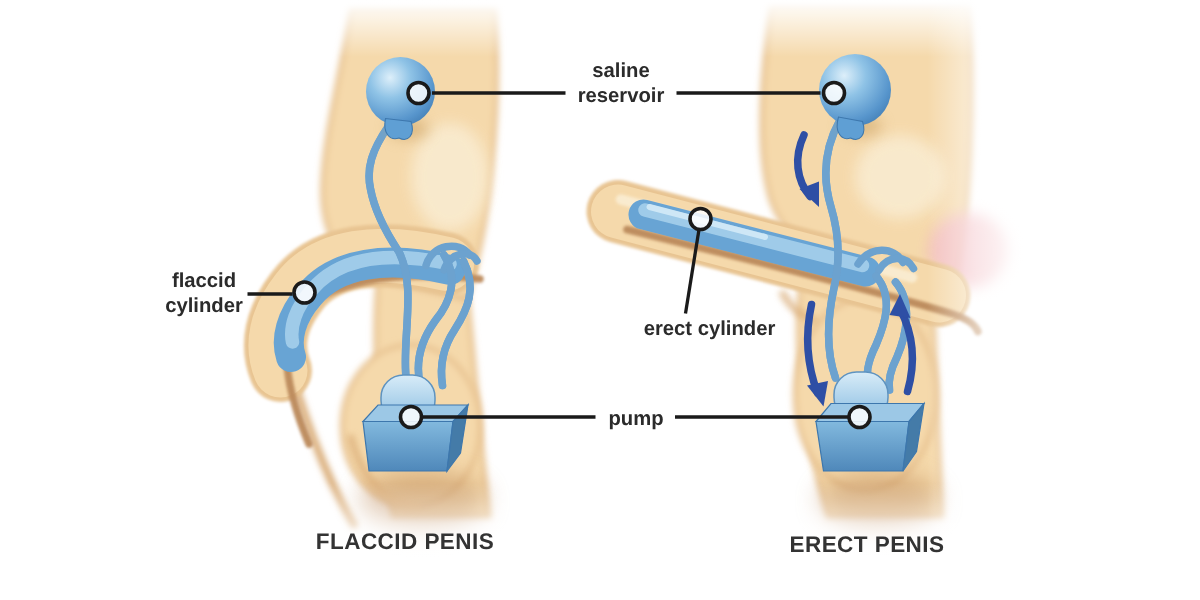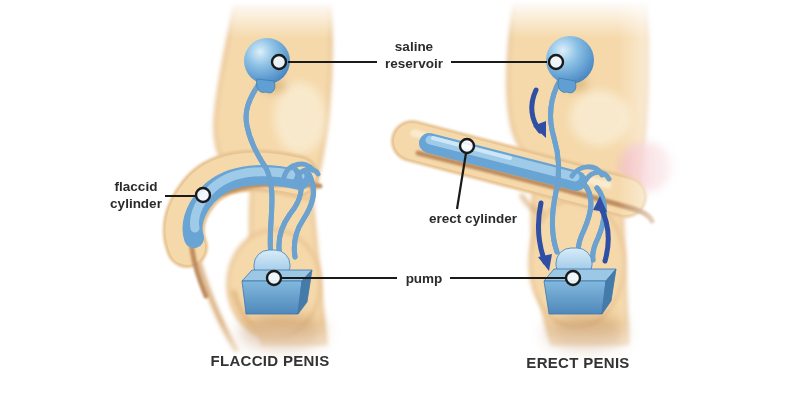--- a/index.html
+++ b/index.html
@@ -1,17 +1,17 @@
 <!DOCTYPE html>
 <html style="--background: #ffffff; --skin: #f5d9ab; --skin-shade: #d9ab76; --implant-blue: #68a4d4; --implant-light: #a9d2ec; --implant-dark: #3d77ad; --tube-blue: #6ca2cf; --arrow-blue: #2e4fa5; --shaft-line-brown: #bc8a5c; --pink-blush: #f3bcc2; --label-text: #2b2b2b; --callout-line: #1a1a1a;"><head>
 <meta charset="utf-8">
 <style>
   html,body{margin:0;padding:0;background:#fff;}
   .stage{position:relative;width:800px;height:400px;background:var(--background,#fff);overflow:hidden;
-         font-family:"Liberation Sans",sans-serif;border-radius:24px;}
+         font-family:"Liberation Sans",sans-serif;}
   svg{display:block;}
   .skin{fill:var(--skin,#f5d9ab);stroke:#e7c18f;stroke-width:3;}
   .softlight{fill:#f9ecd2;}
   .crease{stroke:var(--skin-shade,#d9ab76);stroke-width:5;fill:none;stroke-linecap:round;}
   .penis-under{stroke:#e8c492;stroke-width:42;fill:none;stroke-linecap:round;}
   .penis-main{stroke:var(--skin,#f5d9ab);stroke-width:36;fill:none;stroke-linecap:round;}
   .brown{stroke:var(--shaft-line-brown,#bc8a5c);stroke-width:5;fill:none;stroke-linecap:round;opacity:.95;}
   .cyl{stroke:var(--implant-blue,#68a4d4);stroke-width:20;fill:none;stroke-linecap:round;}
   .cyl-hi{stroke:var(--implant-light,#a9d2ec);stroke-width:9;fill:none;stroke-linecap:round;opacity:.85;}
   .cyl-core{stroke:#d3eaf7;stroke-width:4;fill:none;stroke-linecap:round;opacity:.9;}

